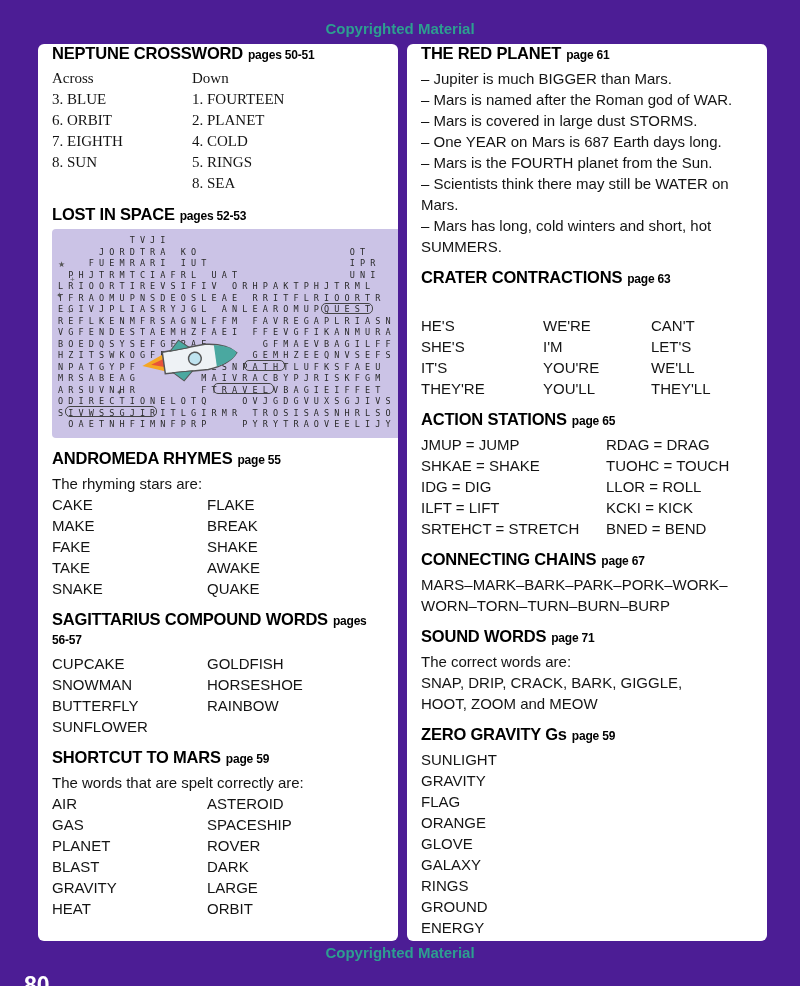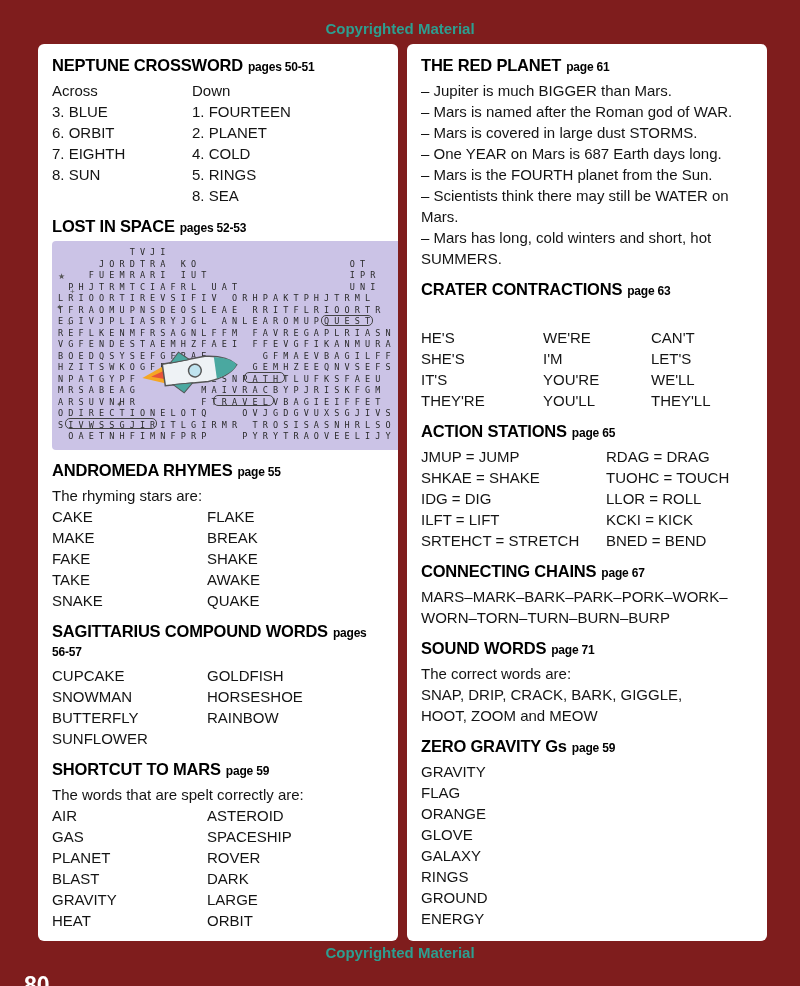--- a/index.html
+++ b/index.html
@@ -1,30 +1,30 @@
 <!DOCTYPE html>
 <html><head>
 <meta charset="utf-8">
 <style>
   * { margin:0; padding:0; box-sizing:border-box; }
   html,body { width:800px; height:986px; }
   body { font-family:"Liberation Sans","DejaVu Sans",sans-serif; }
-  .page { position:relative; width:800px; height:986px; background:#7f1d1d; overflow:hidden; }
+  .page { position:relative; width:800px; height:986px; background:#4c1d95; overflow:hidden; }
   .copyright { position:absolute; left:0; width:100%; text-align:center; color:#2d9e90; font-weight:bold; font-size:15px; }
   .copyright.top { top:20px; }
   .copyright.bottom { top:944px; }
   .page-number { position:absolute; left:24px; top:972px; color:#ffffff; font-weight:bold; font-size:23px; }
   .cards { position:absolute; top:44px; left:38px; display:flex; gap:9px; }
-  .card { width:360px; height:897px; background:#ffffff; border-radius:6px; padding:12px 14px; overflow:hidden; }
+  .card { width:360px; height:897px; background:#ffffff; border-radius:6px; padding:0 14px; overflow:hidden; }
   .sec { margin-bottom:11px; }
   .h { font-size:16.5px; font-weight:bold; color:#000; letter-spacing:-0.2px; margin-bottom:5px; }
   .h .pg { font-size:12px; margin-left:5px; }
   .li, .colhead, .intro { font-size:15px; line-height:21px; color:#141414; }
   .cols { display:grid; }
-  .cross  { grid-template-columns:140px 1fr; }
+  .cross  { grid-template-columns:140px 1fr;font-family:Liberation Serif, serif; }
   .two155 { grid-template-columns:155px 1fr; }
   .act    { grid-template-columns:185px 1fr; }
   .three  { grid-template-columns:122px 108px 1fr;margin-top:28px; }
   .wordsearch { position:relative; width:380px; height:209px; background:#cbc3e6; border-radius:4px; padding:6px; margin-top:3px; }
   .ws-row { font-family:"DejaVu Sans Mono",monospace; font-size:8.5px; line-height:11.5px; white-space:pre; color:#2a2a2a; }
   .wbox { position:absolute; border:1.3px solid #444; border-radius:5px; height:11px; }
   .b-quest     { left:269px; top:74px;  width:52px; }
   .b-path      { left:192px; top:131px; width:41px; }
   .b-travel    { left:161px; top:154px; width:61px; }
   .b-direction { left:13px;  top:177px; width:92px; }
@@ -248,20 +248,21 @@
         <div class="intro">The correct words are:</div>
         <div>
             <div class="li">SNAP, DRIP, CRACK, BARK, GIGGLE,</div>
             <div class="li">HOOT, ZOOM and MEOW</div>
           </div>
       </section>
 
       <section class="sec">
         <h2 class="h"><span>ZERO GRAVITY Gs</span><span class="pg">page 59</span></h2>
         <div>
+            <div class="li">SUNLIGHT</div>
             <div class="li">GRAVITY</div>
             <div class="li">FLAG</div>
             <div class="li">ORANGE</div>
             <div class="li">GLOVE</div>
             <div class="li">GALAXY</div>
             <div class="li">RINGS</div>
             <div class="li">GROUND</div>
             <div class="li">ENERGY</div>
           </div>
       </section>

